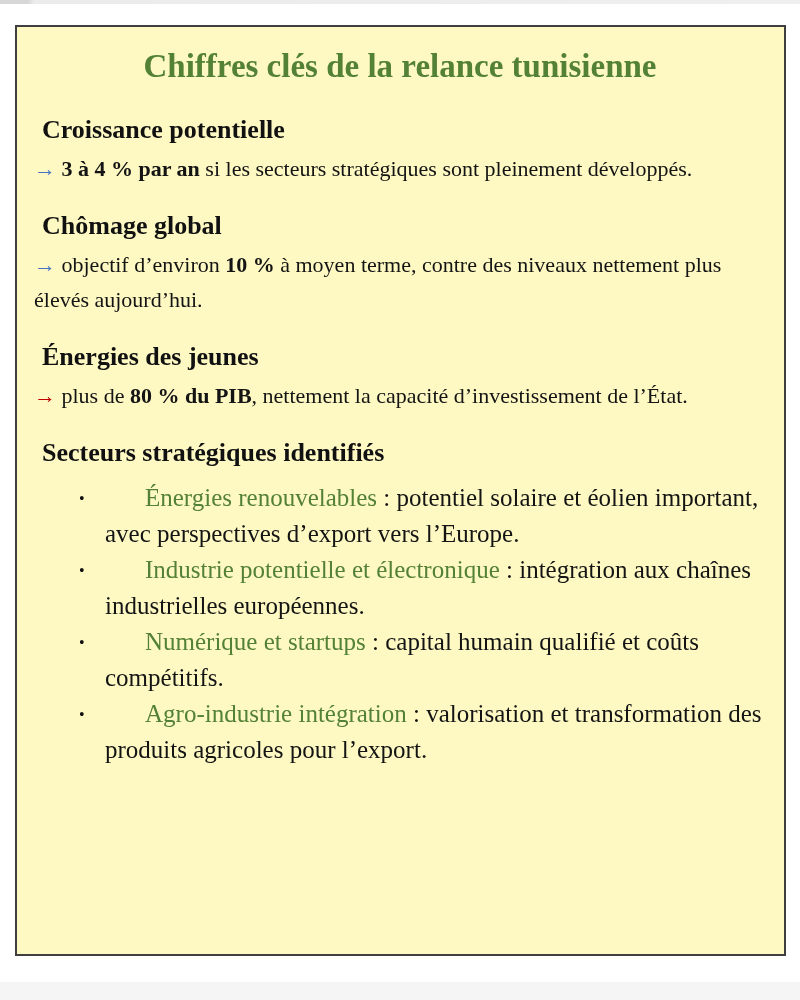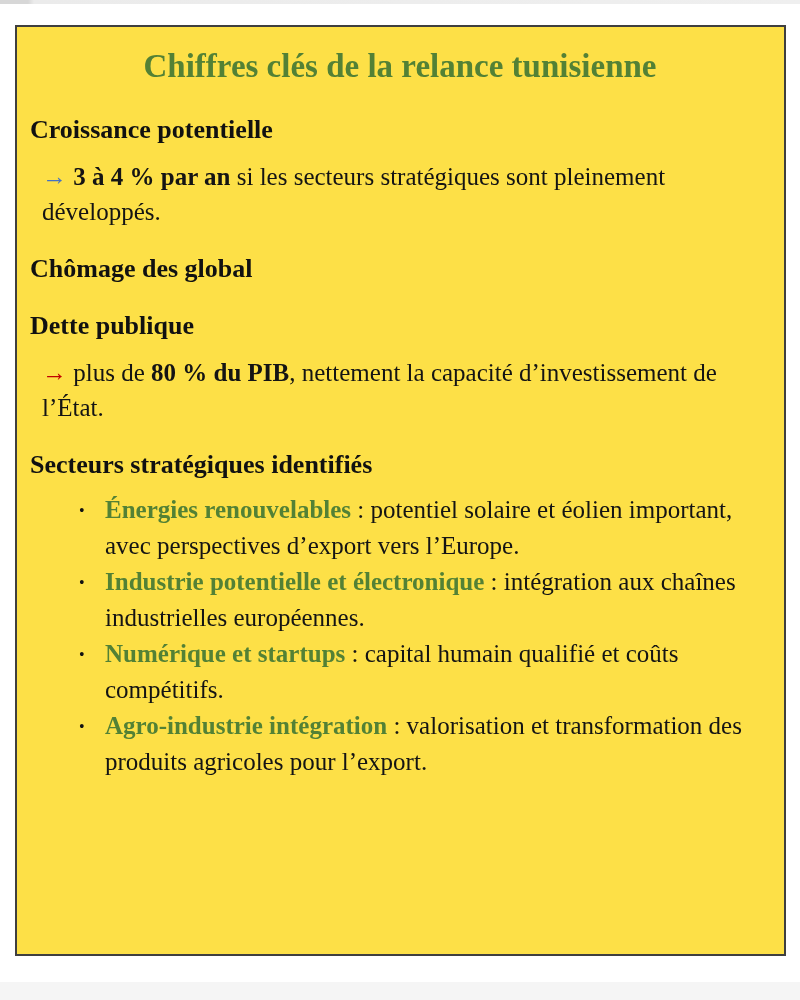--- a/index.html
+++ b/index.html
@@ -20,41 +20,41 @@
     position: absolute; bottom: 0; left: 0;
     width: 800px; height: 18px;
     background: #f5f5f5;
   }
   .frame-box {
     position: absolute;
     left: 15px; top: 25px;
     width: 771px; height: 931px;
     box-sizing: border-box;
     border: 2px solid #3f3f3f;
-    background: #fde047;
+    background: #fef9c3;
     padding: 16px 14px 0 13px;
   }
   h1.doc-title {
     margin: 0 0 24px 0;
     text-align: center;
     font-size: 33px;
     line-height: 43px;
     font-weight: bold;
   }
   h2.sec-heading {
-    margin: 22px 0 0 0;
+    margin: 22px 0 0 12px;
     font-size: 26px;
     line-height: 35px;
     font-weight: bold;
     color: #111111;
   }
   h1.doc-title { margin-top: 2px; }
   .sec-body {
-    margin: 12px;
-    font-size: 25px;
+    margin: 4px;
+    font-size: 22px;
     line-height: 35px;
   }
   .arrow-glyph { font-weight: normal; }
   .seg-bold { font-weight: bold; }
   ul.sector-list {
     list-style: none;
     margin: 10px 0 0 0;
     padding: 0 0 0 75px;
   }
   ul.sector-list li {
@@ -62,43 +62,46 @@
     font-size: 25px;
     line-height: 36px;
   }
   ul.sector-list .bullet-dot {
     position: absolute;
     left: -26px;
     top: 1px;
     font-size: 16px;
     color: #111111;
   }
-  .term { font-weight: bold; }
+  .term { font-weight: normal; margin-left: 40px; }
 </style>
 </head>
 <body>
 
 <div class="top-strip"></div>
 
 <div class="frame-box">
 
   <h1 class="doc-title" style="color: rgb(83, 129, 53);">Chiffres clés de la relance tunisienne</h1>
 
   <section>
     <h2 class="sec-heading">Croissance potentielle</h2>
     <p class="sec-body"><span class="arrow-glyph" style="color: rgb(68, 114, 196);">→ </span><span></span><span class="seg-bold">3 à 4 % par an</span><span> si les secteurs stratégiques sont pleinement développés.</span></p>
   </section>
 
-
   <section>
-    <h2 class="sec-heading">Chômage des global</h2>
+    <h2 class="sec-heading">Chômage global</h2>
+    <p class="sec-body"><span class="arrow-glyph" style="color: rgb(68, 114, 196);">→ </span><span>objectif d’environ </span><span class="seg-bold">10 %</span><span> à moyen terme, contre des niveaux nettement plus élevés aujourd’hui.</span></p>
   </section>
 
   <section>
-    <h2 class="sec-heading">Dette publique</h2>
+    <h2 class="sec-heading">Énergies des jeunes</h2>
+  </section>
+
+  <section>
     <p class="sec-body"><span class="arrow-glyph" style="color: rgb(192, 0, 0);">→ </span><span>plus de </span><span class="seg-bold">80 % du PIB</span><span>, nettement la capacité d’investissement de l’État.</span></p>
   </section>
 
   <section>
     <h2 class="sec-heading">Secteurs stratégiques identifiés</h2>
     <ul class="sector-list">
       <li><span class="bullet-dot">•</span><span class="term" style="color: rgb(83, 129, 53);">Énergies renouvelables</span><span> : potentiel solaire et éolien important, avec perspectives d’export vers l’Europe.</span></li>
       <li><span class="bullet-dot">•</span><span class="term" style="color: rgb(83, 129, 53);">Industrie potentielle et électronique</span><span> : intégration aux chaînes industrielles européennes.</span></li>
       <li><span class="bullet-dot">•</span><span class="term" style="color: rgb(83, 129, 53);">Numérique et startups</span><span> : capital humain qualifié et coûts compétitifs.</span></li>
       <li><span class="bullet-dot">•</span><span class="term" style="color: rgb(83, 129, 53);">Agro-industrie intégration</span><span> : valorisation et transformation des produits agricoles pour l’export.</span></li>

